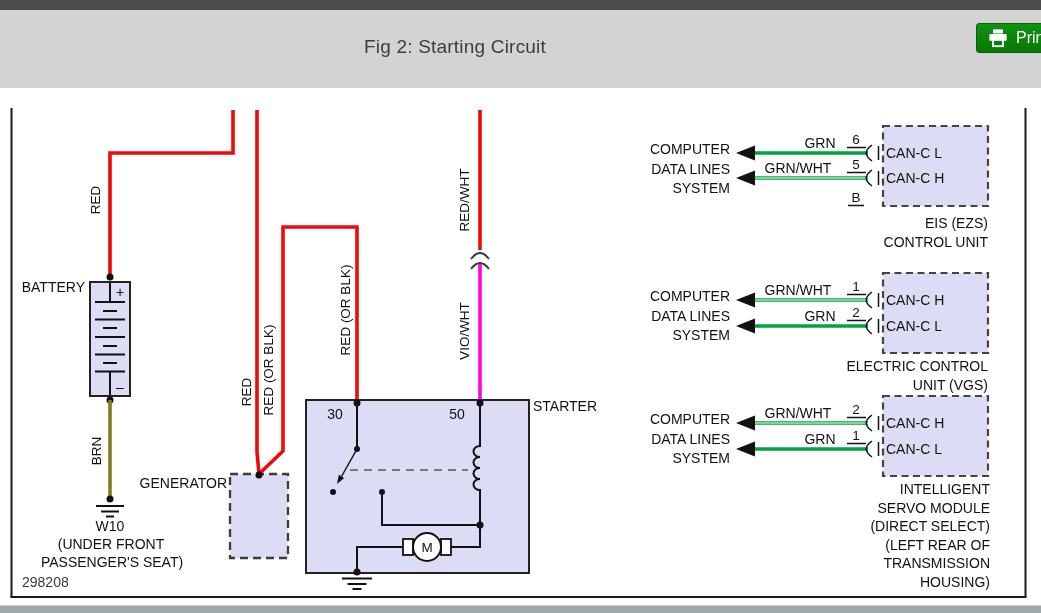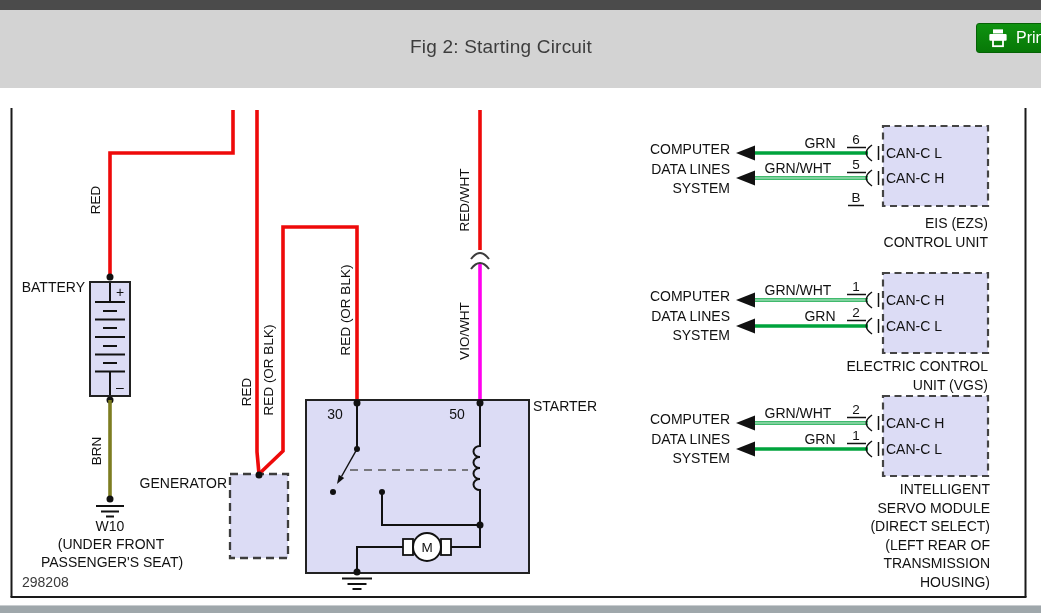--- a/index.html
+++ b/index.html
@@ -6,21 +6,21 @@
   body{
     width:1041px;height:613px;position:relative;overflow:hidden;
     background:#ffffff;font-family:"Liberation Sans",sans-serif;
   }
   .topbar{position:absolute;left:0;top:0;width:1041px;height:10px;background:#4b4b4b;z-index:6;}
   .header{
     position:absolute;left:0;top:10px;width:1041px;height:78px;background:#d3d3d3;z-index:5;
   }
   .figure-title{
     position:absolute;left:0;top:26px;width:910px;text-align:center;
-    color:#3d3d3d;font-size:19px;letter-spacing:0.2px;padding-left:46px;
+    color:#3d3d3d;font-size:19px;letter-spacing:0.2px;
   }
   .print-btn{
     position:absolute;left:976px;top:13px;height:30px;width:90px;
     background:linear-gradient(#0f9210,#077807);border:1px solid #056205;border-radius:3px;
     color:#ffffff;font-size:16px;font-family:"Liberation Sans",sans-serif;
     display:flex;align-items:center;gap:7px;padding:0 10px;cursor:pointer;
   }
   .print-btn svg{flex:0 0 auto;}
   .diagram-svg{position:absolute;left:0;top:0;z-index:1;}
   .bottombar{

